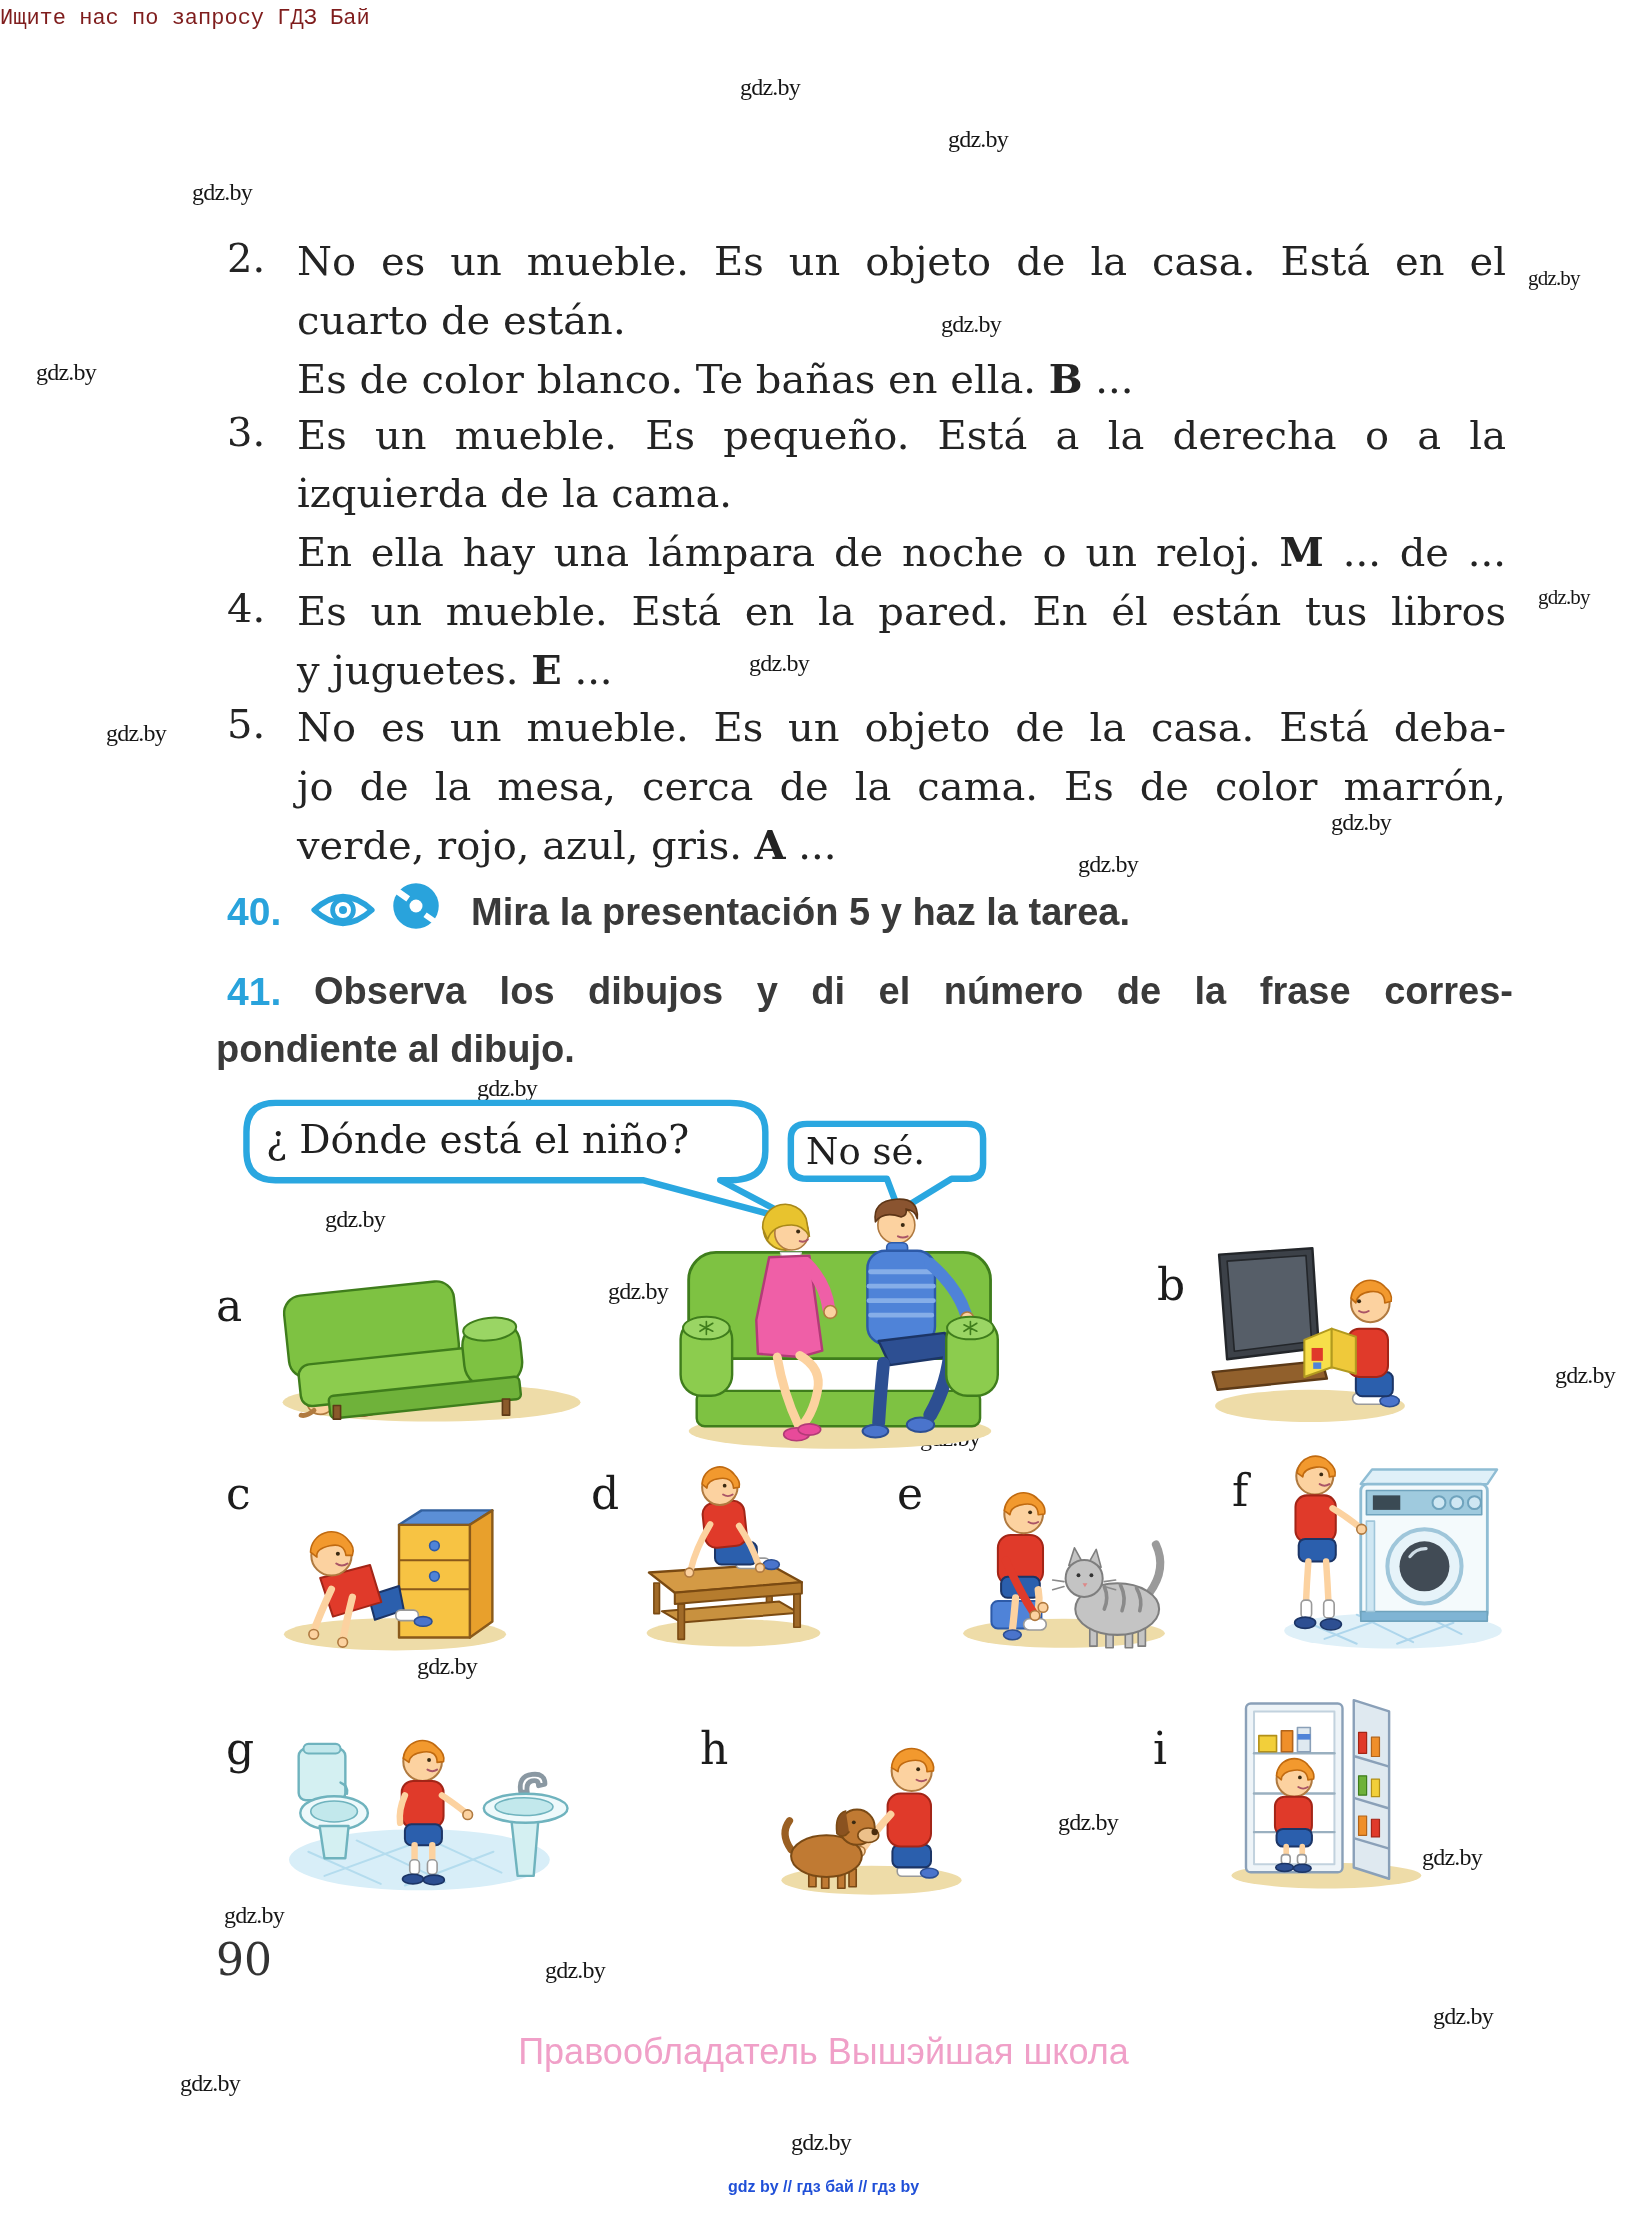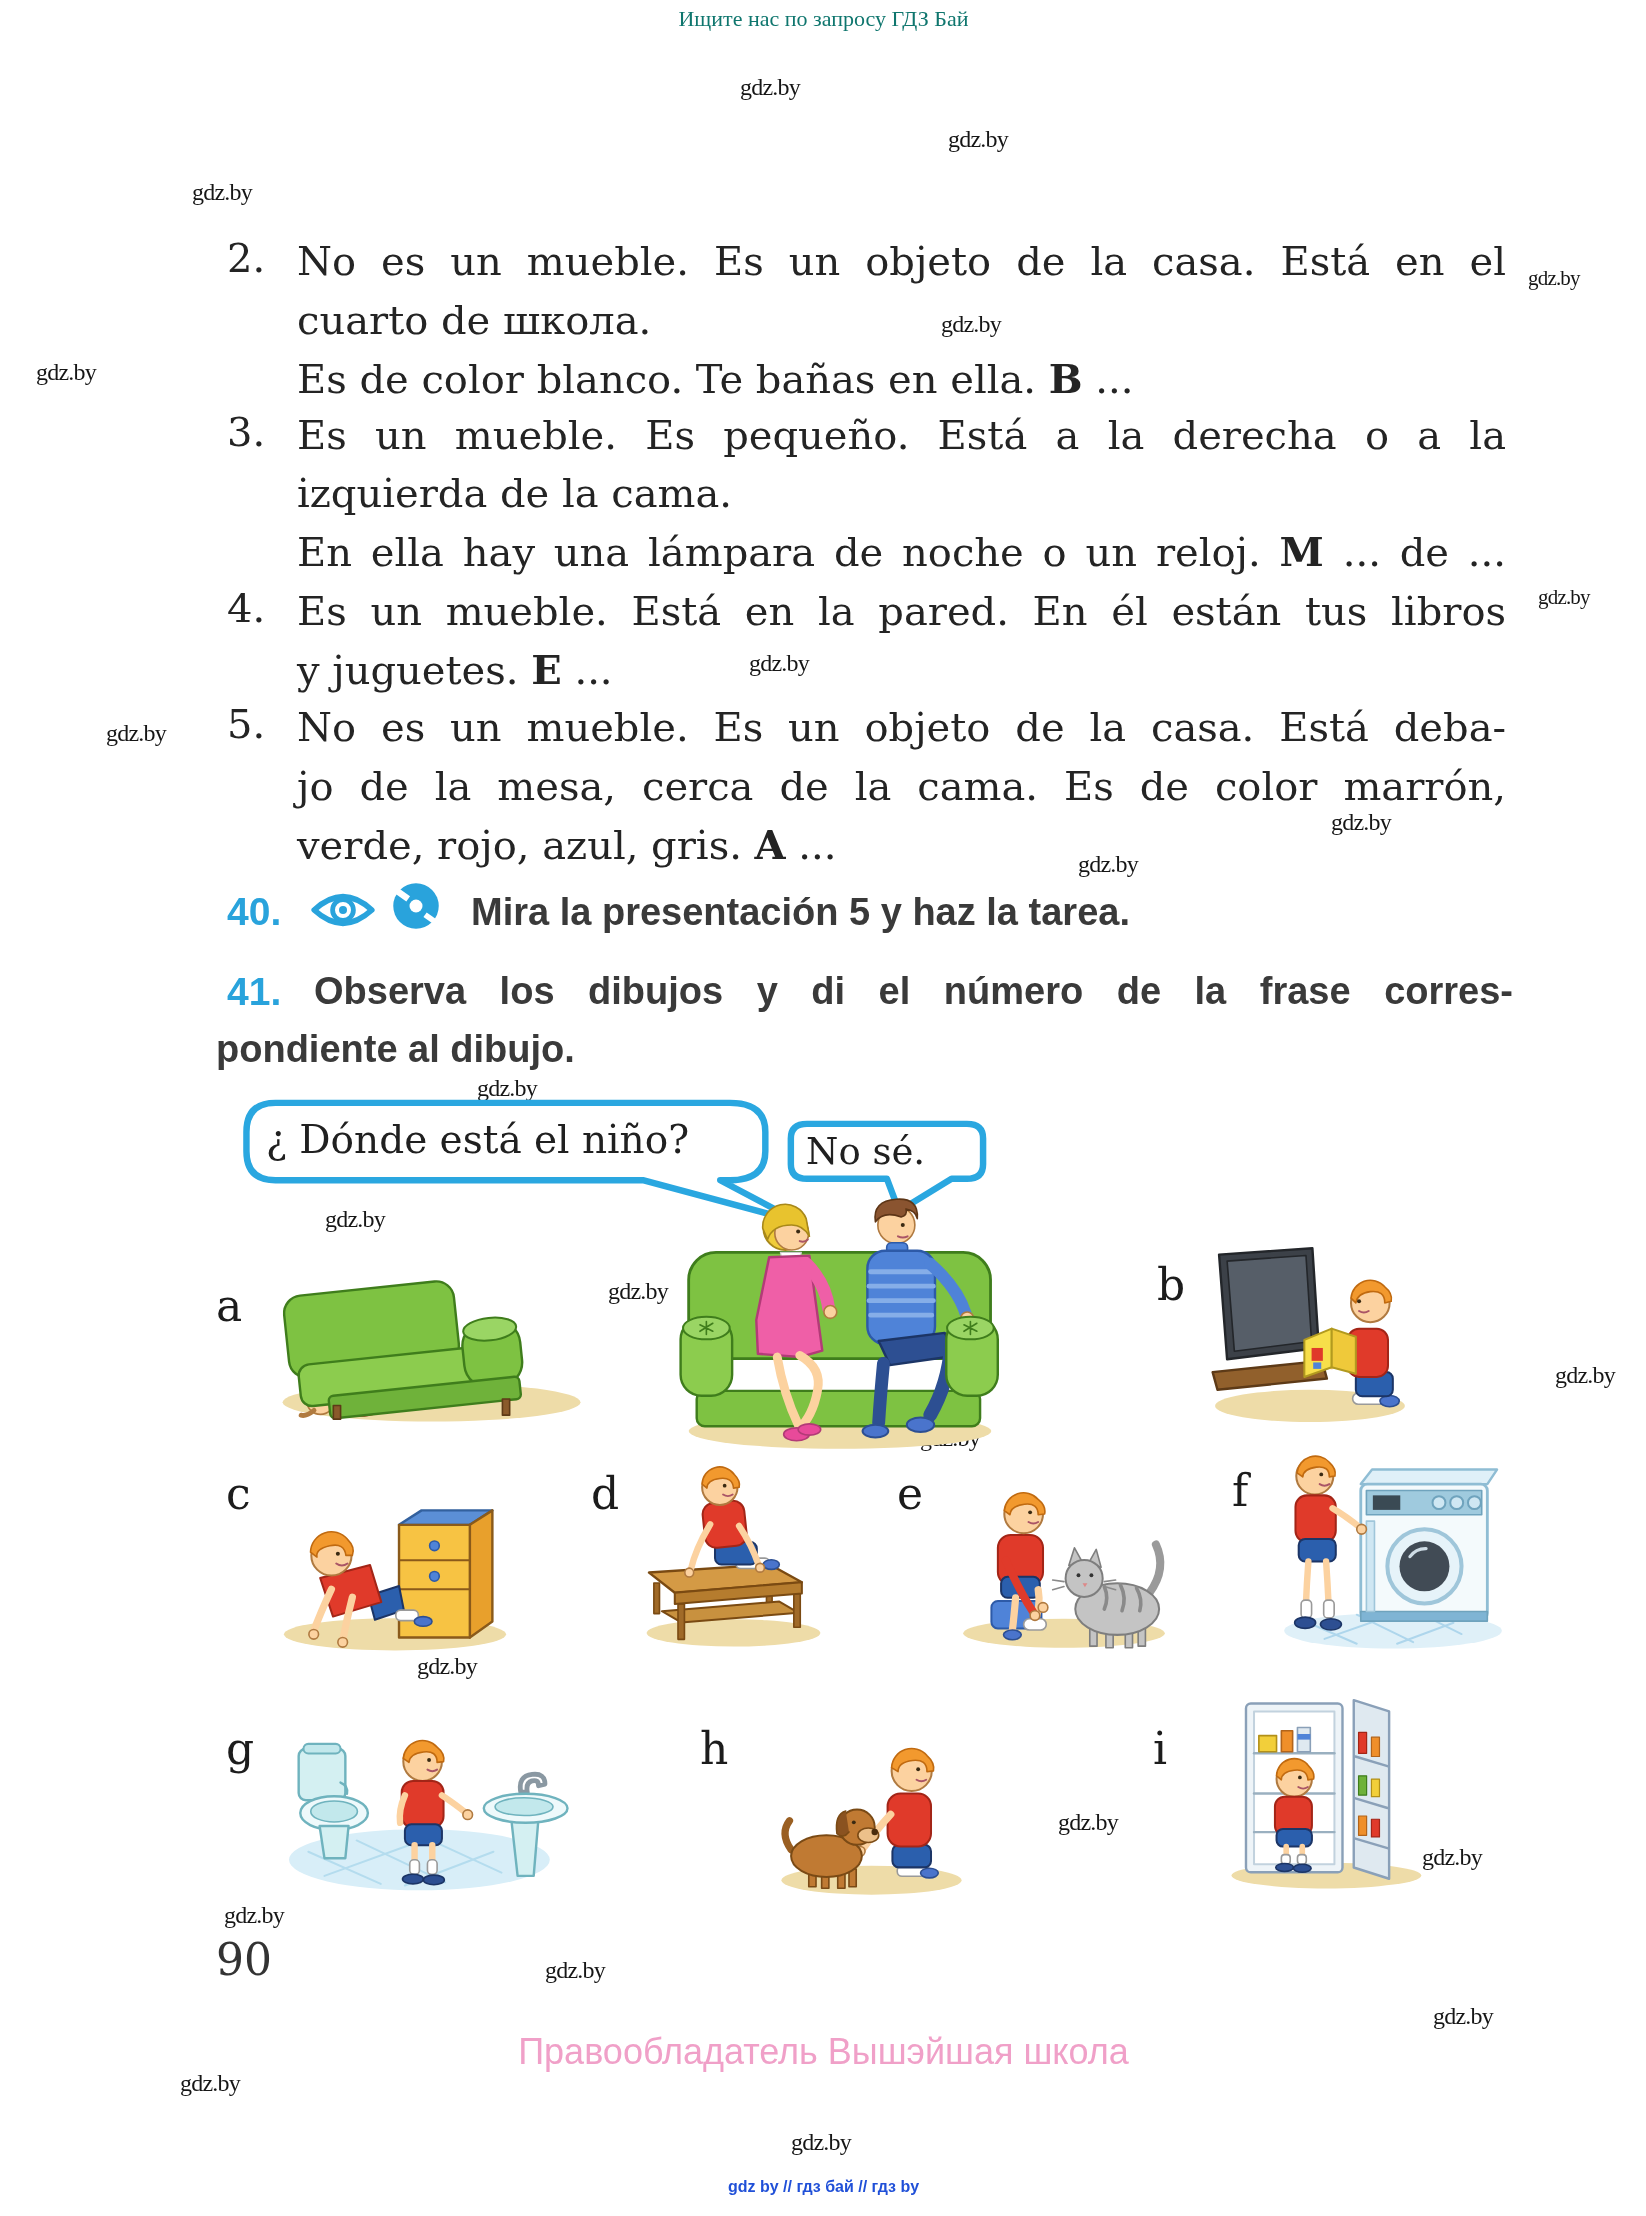--- a/index.html
+++ b/index.html
@@ -2,22 +2,22 @@
 <html style="font-size:13px"><head>
 <meta charset="utf-8">
 <style>
   html,body{margin:0;padding:0;background:#fff}
   #page{position:relative;width:1647px;height:2216px;background:#ffffff;overflow:hidden;
         font-family:"DejaVu Serif",serif;color:#222}
   
   .wm{position:absolute;font-family:Liberation Serif, serif;font-size:24px;color:#161616;
       letter-spacing:-0.8px;white-space:nowrap}
   .wm.small{font-size:21px}
-  .banner{position:absolute;left:0;right:0;top:6.4px;text-align:center;
-          font-family:Liberation Serif, serif;font-size:22px;color:#0f766e}
+  .banner{position:absolute;left:0;right:0;top:6.4px;
+          font-family:Liberation Mono, monospace;font-size:22px;color:#7f1d1d}
   
   .tnum{position:absolute;font-size:40px;color:#242424}
   .tline{position:absolute;font-size:40px;line-height:52px;color:#242424;white-space:nowrap}
   .tline.just{white-space:normal;text-align:justify;text-align-last:justify}
   .tline b{font-weight:bold}
   
   .hnum{position:absolute;font-family:"Liberation Sans",sans-serif;font-weight:bold;
         font-size:39px;color:#29a3dc}
   .htext{position:absolute;font-family:"Liberation Sans",sans-serif;font-weight:bold;
          font-size:38px;color:#3a3a3a;white-space:nowrap}
@@ -61,21 +61,21 @@
   <span class="wm" style="left:1058px;top:1809px">gdz.by</span>
   <span class="wm" style="left:1422px;top:1844px">gdz.by</span>
   <span class="wm" style="left:224px;top:1902px">gdz.by</span>
   <span class="wm" style="left:545px;top:1957px">gdz.by</span>
   <span class="wm" style="left:1433px;top:2003px">gdz.by</span>
   <span class="wm" style="left:180px;top:2070px">gdz.by</span>
   <span class="wm" style="left:791px;top:2129px">gdz.by</span>
 
   <div class="tnum" style="left:227px;top:235px">2.</div>
   <div class="tline just" style="left:297px;top:235px;width:1209px"><span>No es un mueble. Es un objeto de la casa. Está en el</span></div>
-  <div class="tline" style="left:297px;top:294px"><span>cuarto de школа.</span></div>
+  <div class="tline" style="left:297px;top:294px"><span>cuarto de están.</span></div>
   <div class="tline" style="left:297px;top:353px"><span>Es de color blanco. Te bañas en ella. </span><b>B</b><span> ...</span></div>
 
   <div class="tnum" style="left:227px;top:409px">3.</div>
   <div class="tline just" style="left:297px;top:409px;width:1209px"><span>Es un mueble. Es pequeño. Está a la derecha o a la</span></div>
   <div class="tline" style="left:297px;top:467px"><span>izquierda de la cama.</span></div>
   <div class="tline just" style="left:297px;top:526px;width:1209px"><span>En ella hay una lámpara de noche o un reloj. </span><b>M</b><span> ... de ...</span></div>
 
   <div class="tnum" style="left:227px;top:585px">4.</div>
   <div class="tline just" style="left:297px;top:585px;width:1209px"><span>Es un mueble. Está en la pared. En él están tus libros</span></div>
   <div class="tline" style="left:297px;top:644px"><span>y juguetes. </span><b>E</b><span> ...</span></div>

